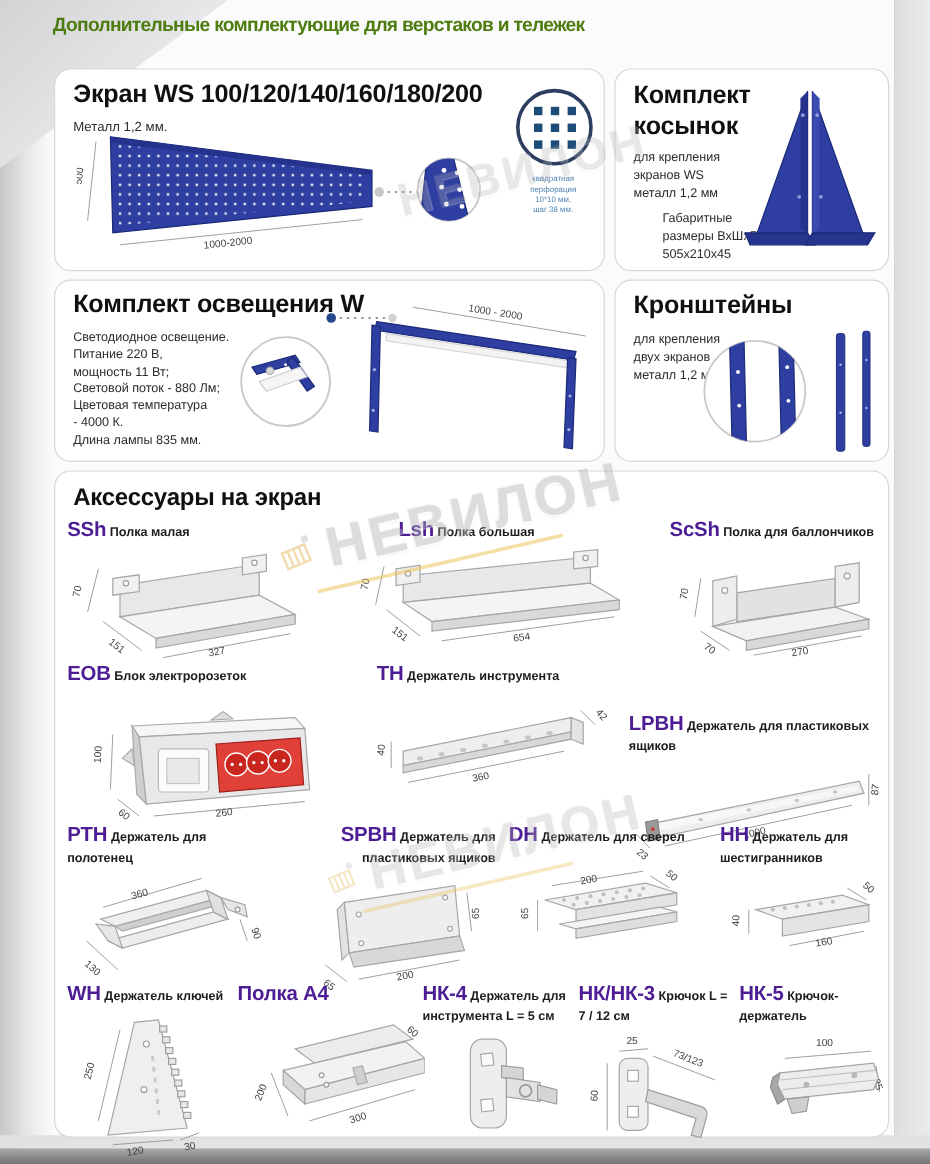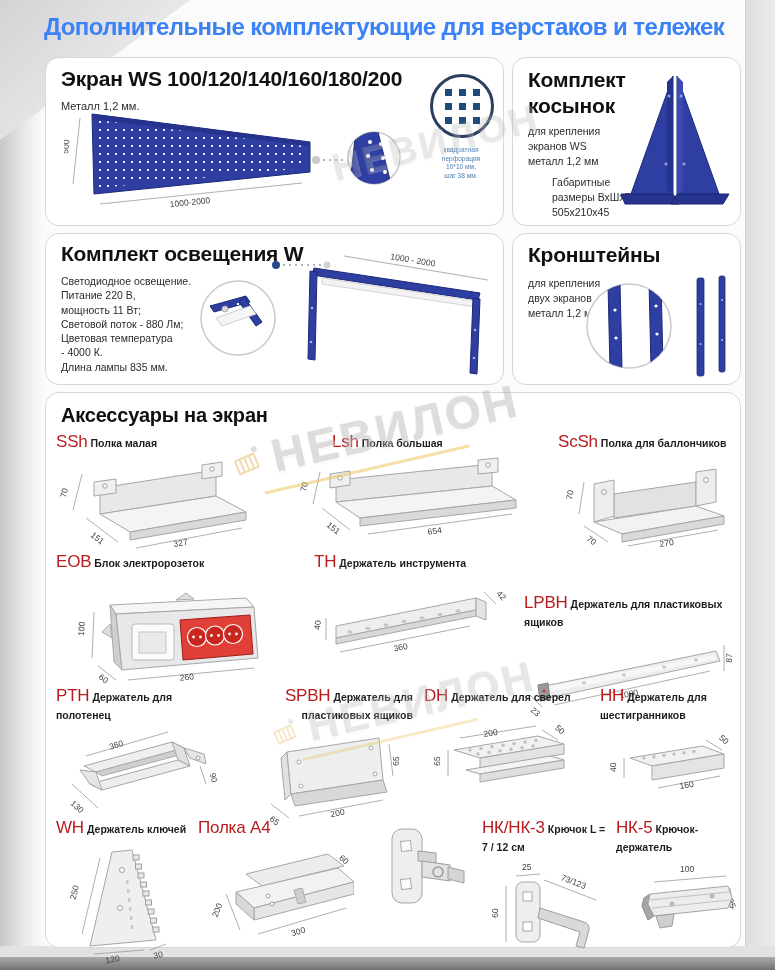--- a/index.html
+++ b/index.html
@@ -8,29 +8,29 @@
   .edge-left{position:absolute;left:0;top:0;width:44px;height:970px;
     background:linear-gradient(90deg,#c7c7ca 0%,#e9e9eb 55%,#fbfbfc 100%);}
   .corner-wedge{position:absolute;left:0;top:0;width:190px;height:140px;
     background:linear-gradient(135deg,#d3d3d6 0%,#e9e9ec 60%,rgba(251,251,252,0) 85%);
     clip-path:polygon(0 0,190px 0,0 140px);}
   .edge-right{position:absolute;left:745px;top:0;width:30px;height:950px;
     background:linear-gradient(90deg,#dededf,#ececee);border-left:1px solid #d2d2d4;}
   .strip-light{position:absolute;left:0;top:946px;width:775px;height:11px;background:#e2e2e4;}
   .strip-dark{position:absolute;left:0;top:957px;width:775px;height:13px;
     background:linear-gradient(#aaaaad,#737376);}
-  .page-title{position:absolute;left:44px;top:13px;width:700px;font-size:24px;font-weight:800;
-    color:#3b82f6;letter-spacing:-0.6px;}
+  .page-title{position:absolute;left:44px;top:13px;width:700px;font-size:16px;font-weight:800;
+    color:#4d7c0f;letter-spacing:-0.6px;}
   .box{position:absolute;background:#fff;border:1.5px solid #d7d7d9;border-radius:14px;}
   .box-title{position:absolute;font-size:21px;font-weight:800;color:#101012;letter-spacing:-0.2px;}
   .note{position:absolute;font-size:11px;color:#2c2c2e;}
   .pre{white-space:pre-line;line-height:1.42;}
   .acc{position:absolute;}
   .acc-h{font-size:10.5px;font-weight:600;color:#1d1d1f;line-height:1.35;}
-  .acc-h b{font-size:17px;font-weight:400;color:#b91c1c;margin-right:3px;letter-spacing:-0.2px;}
+  .acc-h b{font-size:17px;font-weight:700;color:#4c1d95;margin-right:3px;letter-spacing:-0.2px;}
   svg{display:block;}
   svg text{font-family:"Liberation Sans",sans-serif;font-size:8.5px;fill:#424244;}
   .detail-circle{position:absolute;border:3px solid #2c3e60;border-radius:50%;background:#fff;
     display:flex;align-items:center;justify-content:center;}
   .perf-grid{display:grid;grid-template-columns:repeat(3,7px);grid-gap:7px;}
   .perf-grid span{width:7px;height:7px;background:#1d4c79;}
   .perf-caption{position:absolute;font-size:6.6px;color:#4e82b4;text-align:center;line-height:1.3;}
   .wm{position:absolute;display:flex;align-items:center;gap:8px;pointer-events:none;z-index:9;}
   .wm-t{font-weight:800;letter-spacing:3px;color:rgba(168,168,172,0.85);
     text-shadow:1px 1px 0 rgba(255,255,255,0.9),-1px -1px 0 rgba(130,130,132,0.35),0 2px 2px rgba(200,170,90,0.25);}
@@ -449,20 +449,21 @@
         <circle cx="70" cy="56" r="2" fill="#fff" stroke="#9e9ea0"></circle>
           <circle cx="74" cy="64" r="2" fill="#fff" stroke="#9e9ea0"></circle>
         <line x1="28" y1="54" x2="42" y2="90" stroke="#9b9b9d" stroke-width="0.8"></line>
         <text transform="rotate(-68 20 76)" x="18" y="76">200</text>
         <line x1="60" y1="94" x2="148" y2="68" stroke="#9b9b9d" stroke-width="0.8"></line>
         <text transform="rotate(-17 102 94)" x="94" y="94">300</text>
       </svg>
     </div>
 
     <div class="acc" style="left:306px;top:424px;width:128px;">
+      <div class="acc-h"><b>НК-4</b><span>Держатель для инструмента L = 5 см</span></div>
       <svg width="126" height="100" viewBox="0 0 126 100">
         <rect x="40" y="12" width="30" height="74" rx="10" fill="#eeeeef" stroke="#a6a6a8"></rect>
         <rect x="49" y="24" width="10" height="10" fill="#fbfbfc" stroke="#a8a8aa" transform="rotate(-6 54 29)"></rect>
         <rect x="49" y="62" width="10" height="10" fill="#fbfbfc" stroke="#a8a8aa" transform="rotate(-6 54 67)"></rect>
         <polygon points="66,34 84,36 84,46 66,44" fill="#d5d5d7" stroke="#9e9ea0"></polygon>
         <polygon points="70,44 98,48 98,64 70,60" fill="#e2e2e4" stroke="#9e9ea0"></polygon>
         <circle cx="86" cy="55" r="5" fill="none" stroke="#9a9a9c" stroke-width="1.5"></circle>
         <polygon points="96,50 112,54 112,66 96,62" fill="#d5d5d7" stroke="#9e9ea0"></polygon>
       </svg>
     </div>

